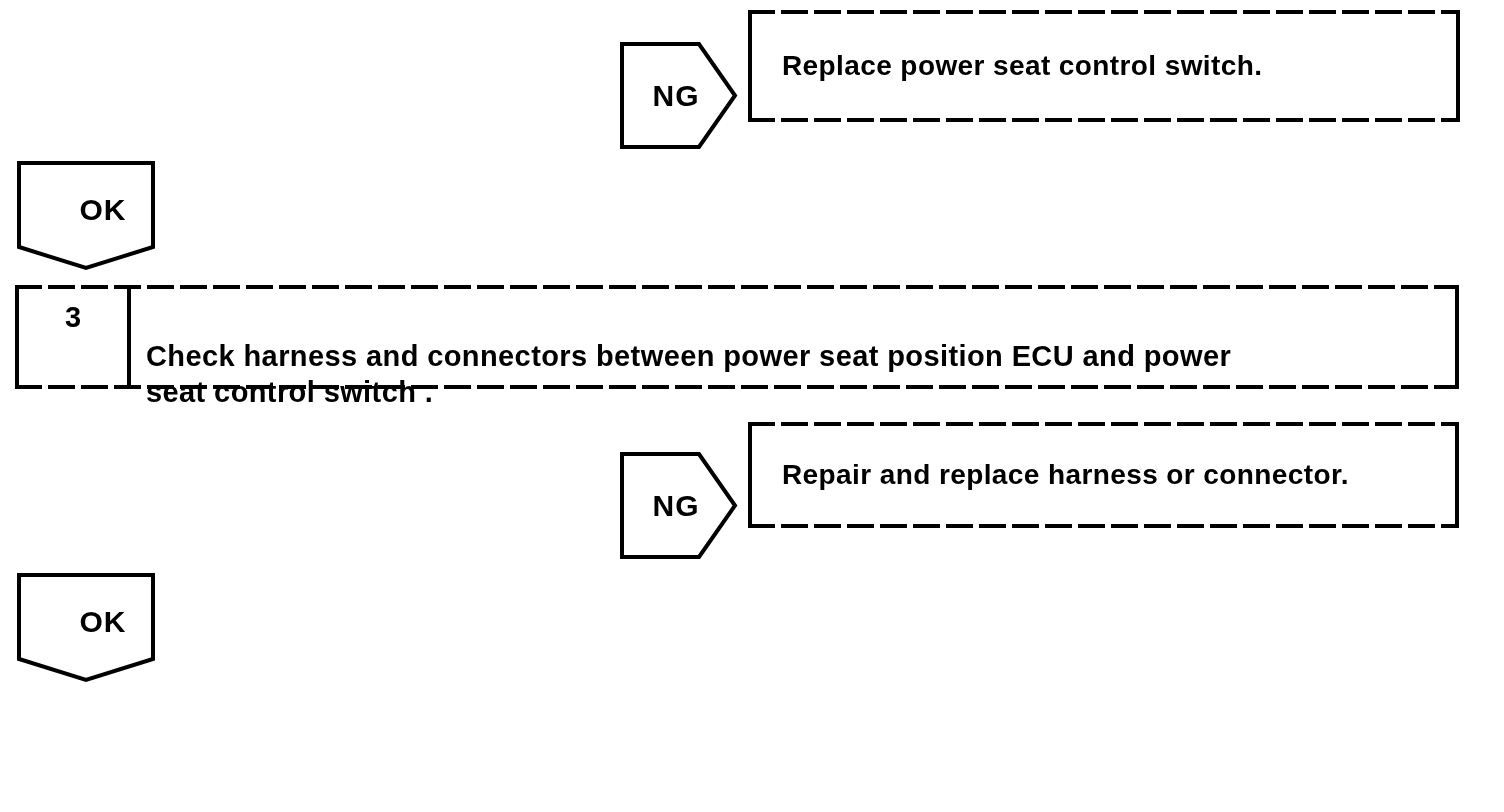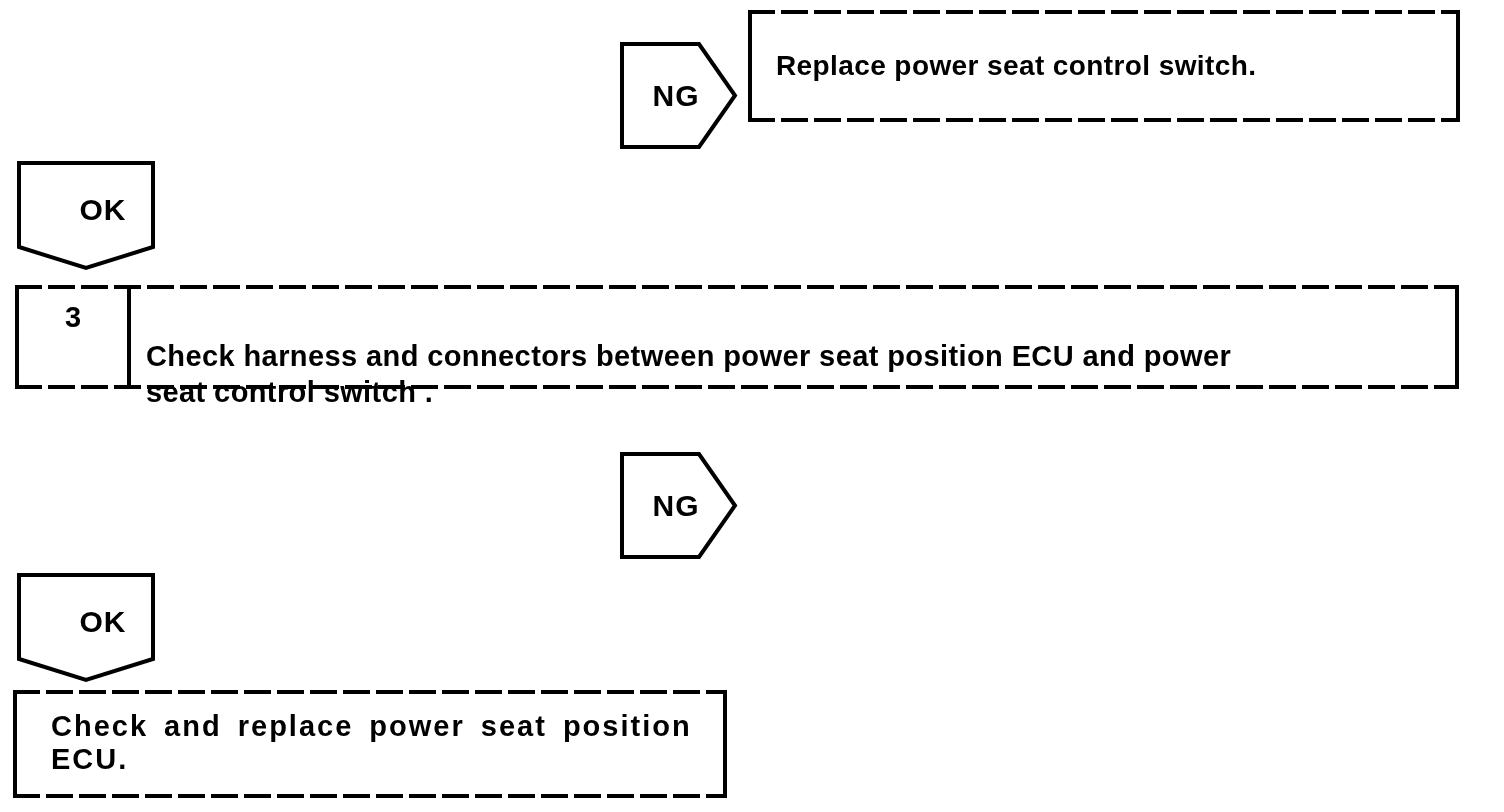--- a/index.html
+++ b/index.html
@@ -27,21 +27,21 @@
     position: absolute; left: -4px; right: -4px; height: 4px;
     background: repeating-linear-gradient(90deg,
       #000 0px, #000 27px, transparent 27px, transparent 33px);
   }
   .rect-box::before { top: 0; }
   .rect-box::after { bottom: 0; }
 
   .action-text {
     position: absolute; inset: 0;
     display: flex; align-items: center;
-    padding-left: 24px; padding-right: 10px;
+    padding-left: 30px; padding-right: 10px;
     font-weight: bold; font-size: 28px; line-height: 34px;
     letter-spacing: 0.4px;
   }
 
   
   .step-inner { position: absolute; inset: 0; display: flex; }
   .step-num-cell {
     width: 112px; flex: 0 0 112px;
     border-right: 4px solid #000;
     display: flex; justify-content: center;
@@ -108,26 +108,25 @@
     </div>
   </div>
 
   <div class="shape" style="left:620px; top:422px; width:118px; height:107px;">
     <svg width="118" height="107" viewBox="0 0 118 107">
       <polygon points="2,2 79,2 115,53.5 79,105 2,105" fill="#ffffff" stroke="#000000" stroke-width="4" stroke-linejoin="miter"></polygon>
     </svg>
     <span class="shape-label ng-label">NG</span>
   </div>
 
+  <div class="rect-box" style="left:748px; top:422px; width:711px; height:106px;">
+    <span class="action-text">Repair and replace harness or connector.</span>
+  </div>
 
   <div class="shape" style="left:17px; top:543px; width:138px; height:110px;">
     <svg width="138" height="110" viewBox="0 0 138 110">
       <polygon points="2,2 136,2 136,86 69,107 2,86" fill="#ffffff" stroke="#000000" stroke-width="4" stroke-linejoin="miter"></polygon>
     </svg>
     <span class="shape-label ok-label">OK</span>
   </div>
 
-  <div class="rect-box" style="left:13px; top:690px; width:714px; height:108px;">
-    <span class="result-text">Check and replace power seat position
-ECU.</span>
-  </div>
 
 </div>
 
 </body></html>

